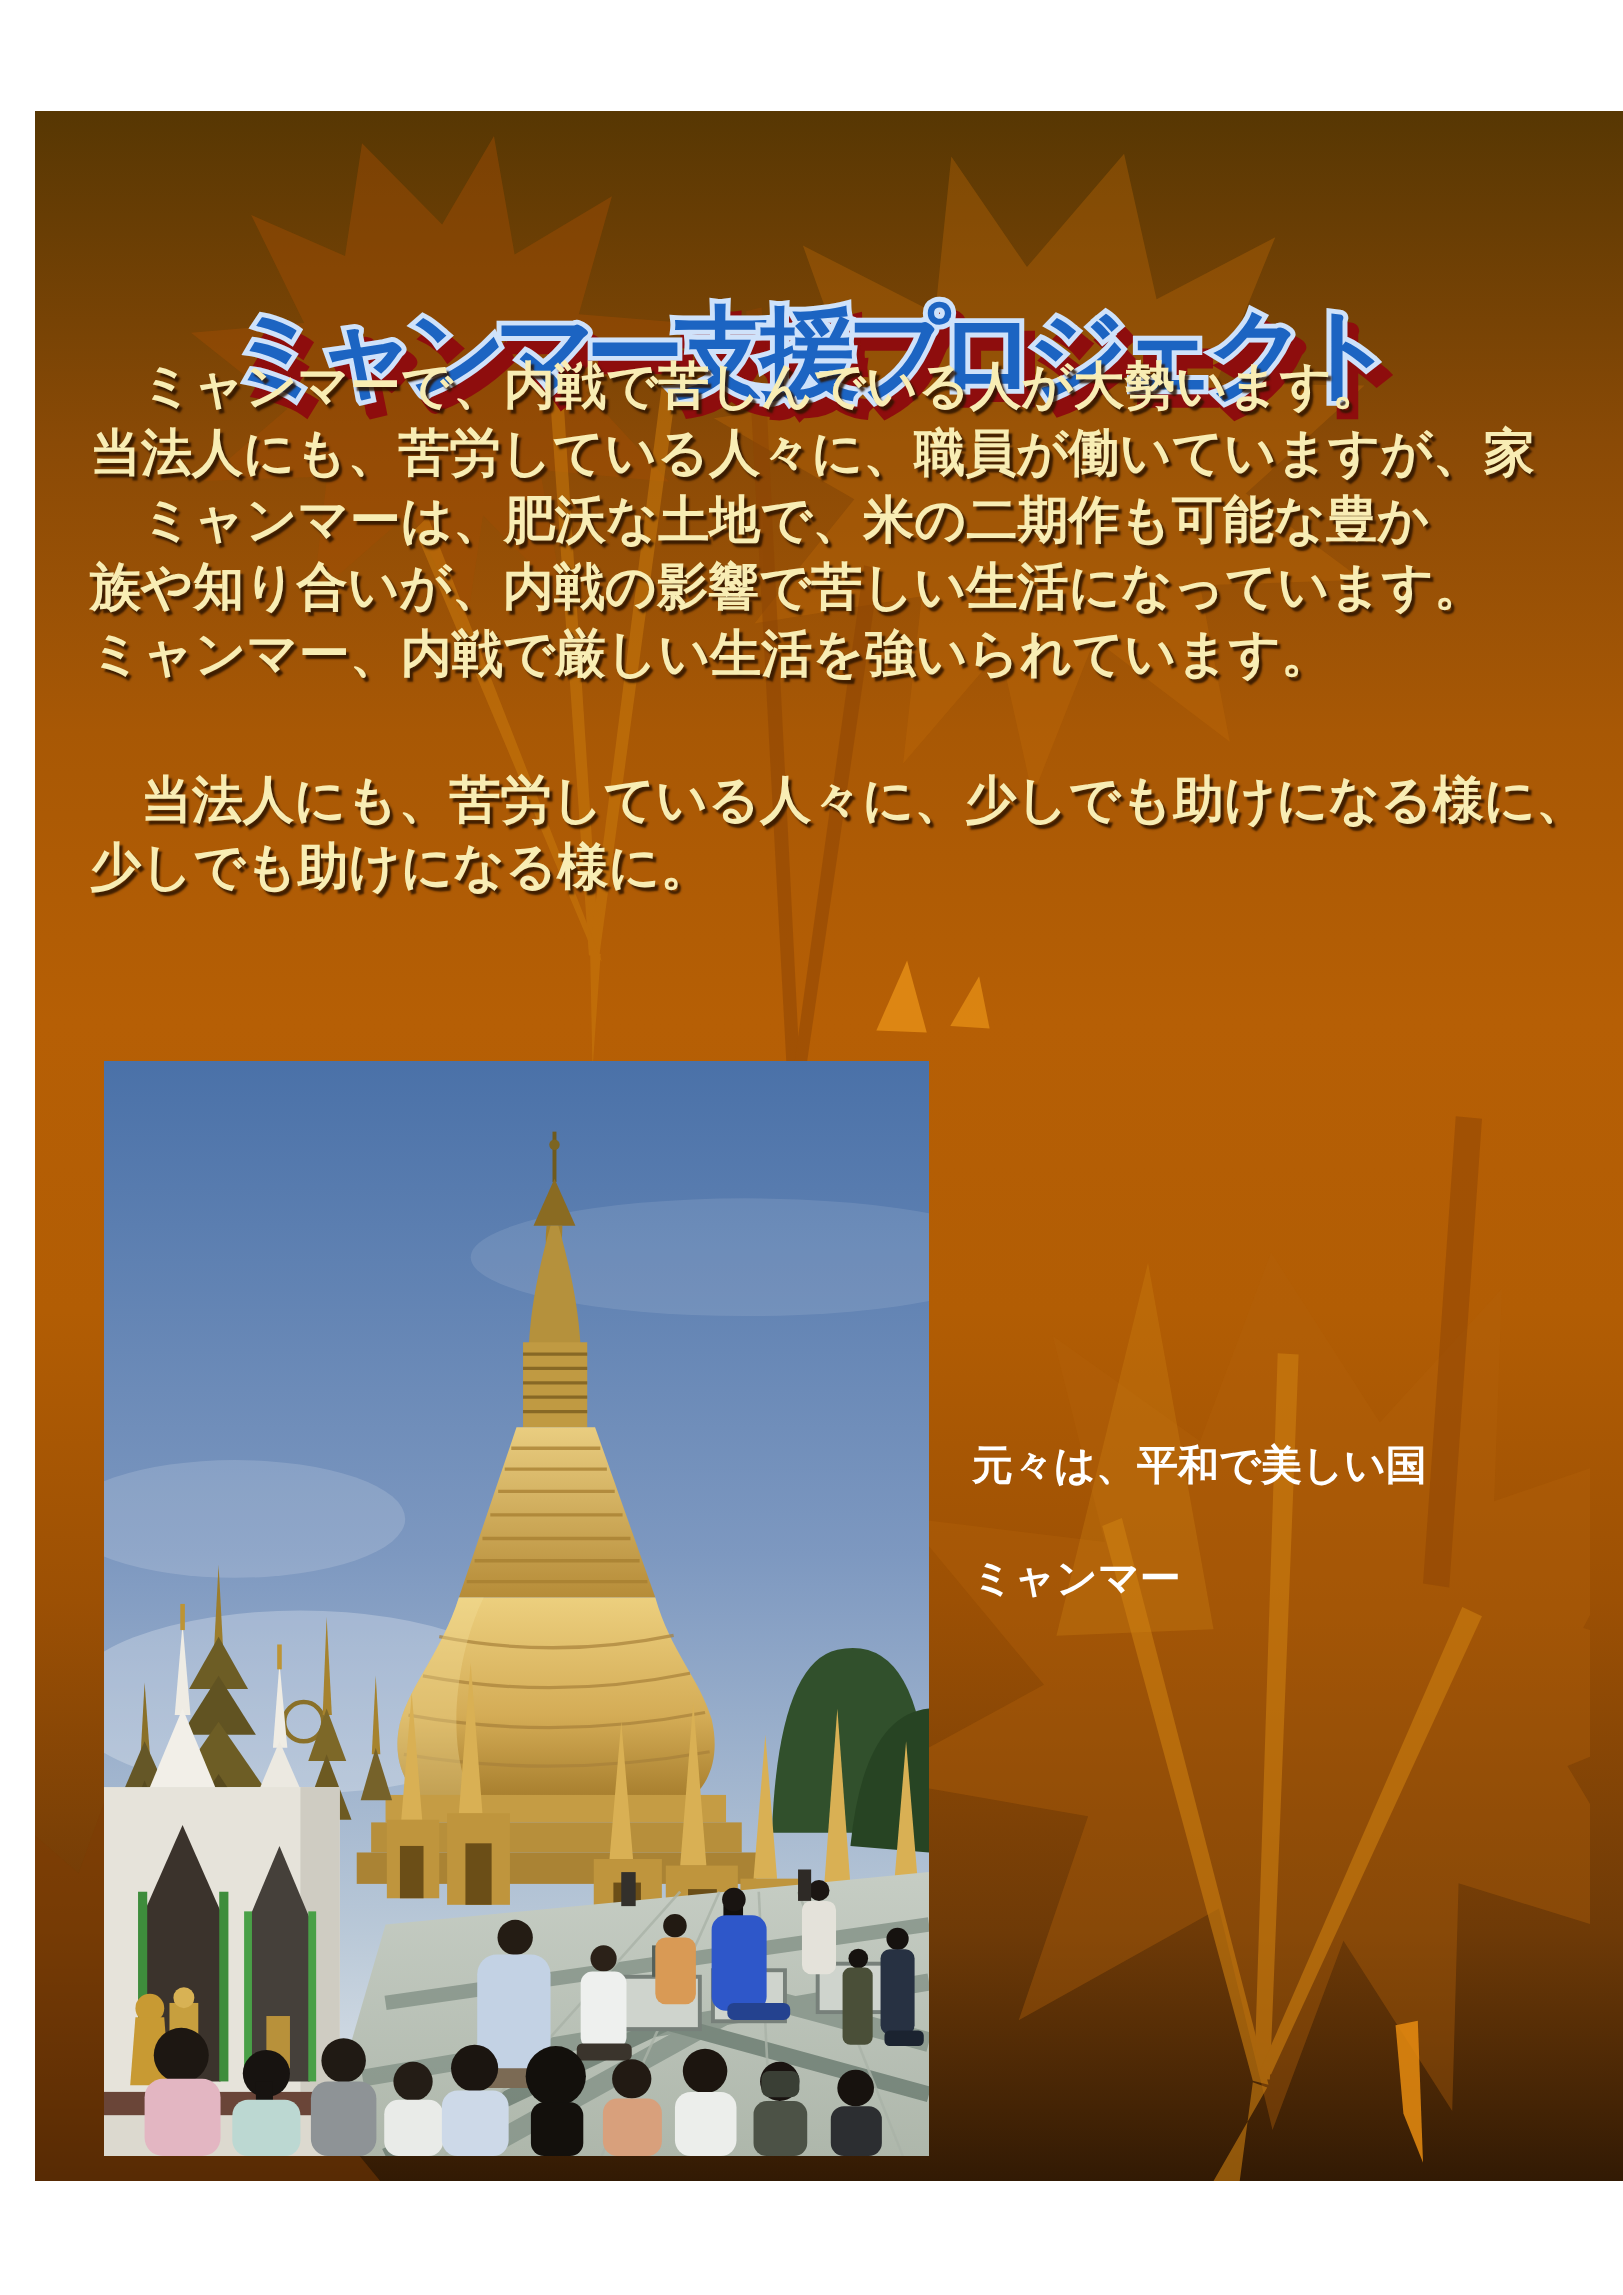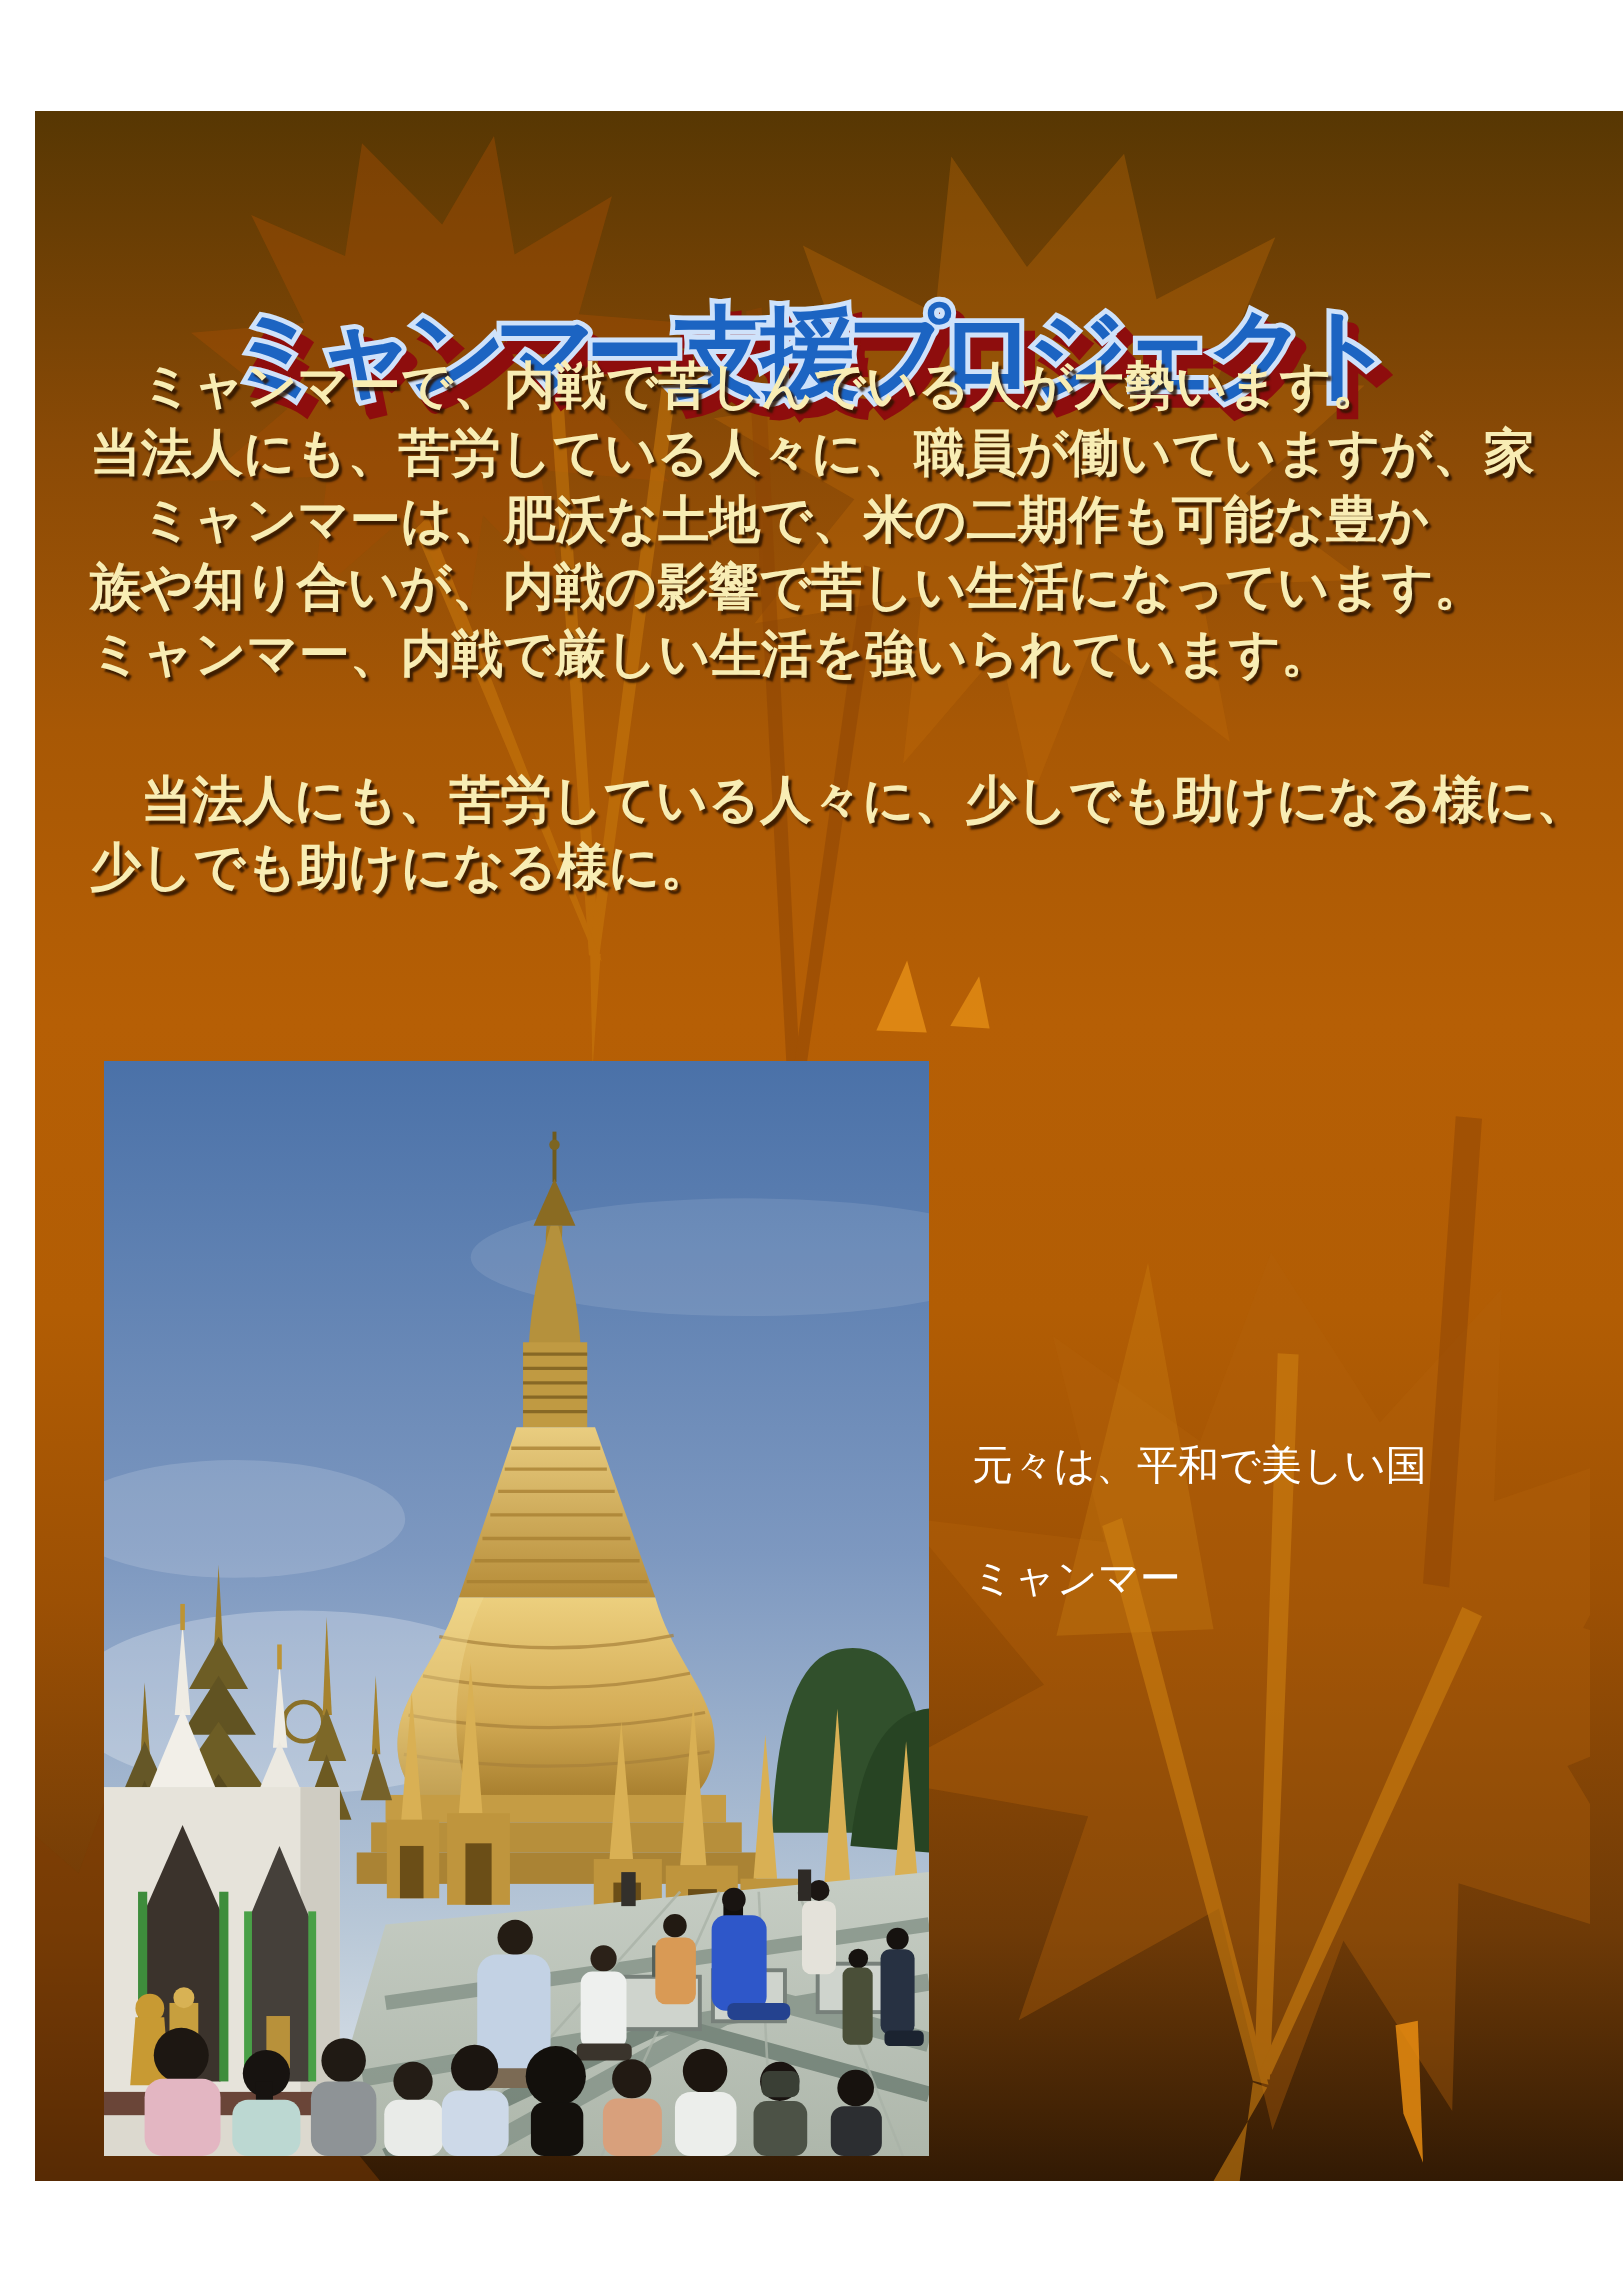--- a/index.html
+++ b/index.html
@@ -39,21 +39,21 @@
   .bline.blank{height:79px;}
   .photo{
     position:absolute;left:69px;top:950px;width:825px;height:1095px;
     overflow:hidden;
   }
   .photo svg{display:block;width:825px;height:1095px;}
   .caption{
     position:absolute;left:937px;top:1329px;width:589px;
     color:#ffffff;font-size:41px;font-weight:400;
   }
-  .cap-line{height:51px;line-height:51px;white-space:pre;}
+  .cap-line{height:51px;line-height:51px;white-space:pre;font-weight:bold;}
   .cap-line.second{margin-top:62px;}
 </style>
 </head>
 <body>
 
 <div class="panel">
 
   <svg class="bg-deco" viewBox="0 0 2375 3163" preserveAspectRatio="none" aria-hidden="true">
     <defs>
       <path id="leafShape" d="M0,-300 L60,-180 L150,-260 L130,-120 L260,-150 L180,-30 L300,20

